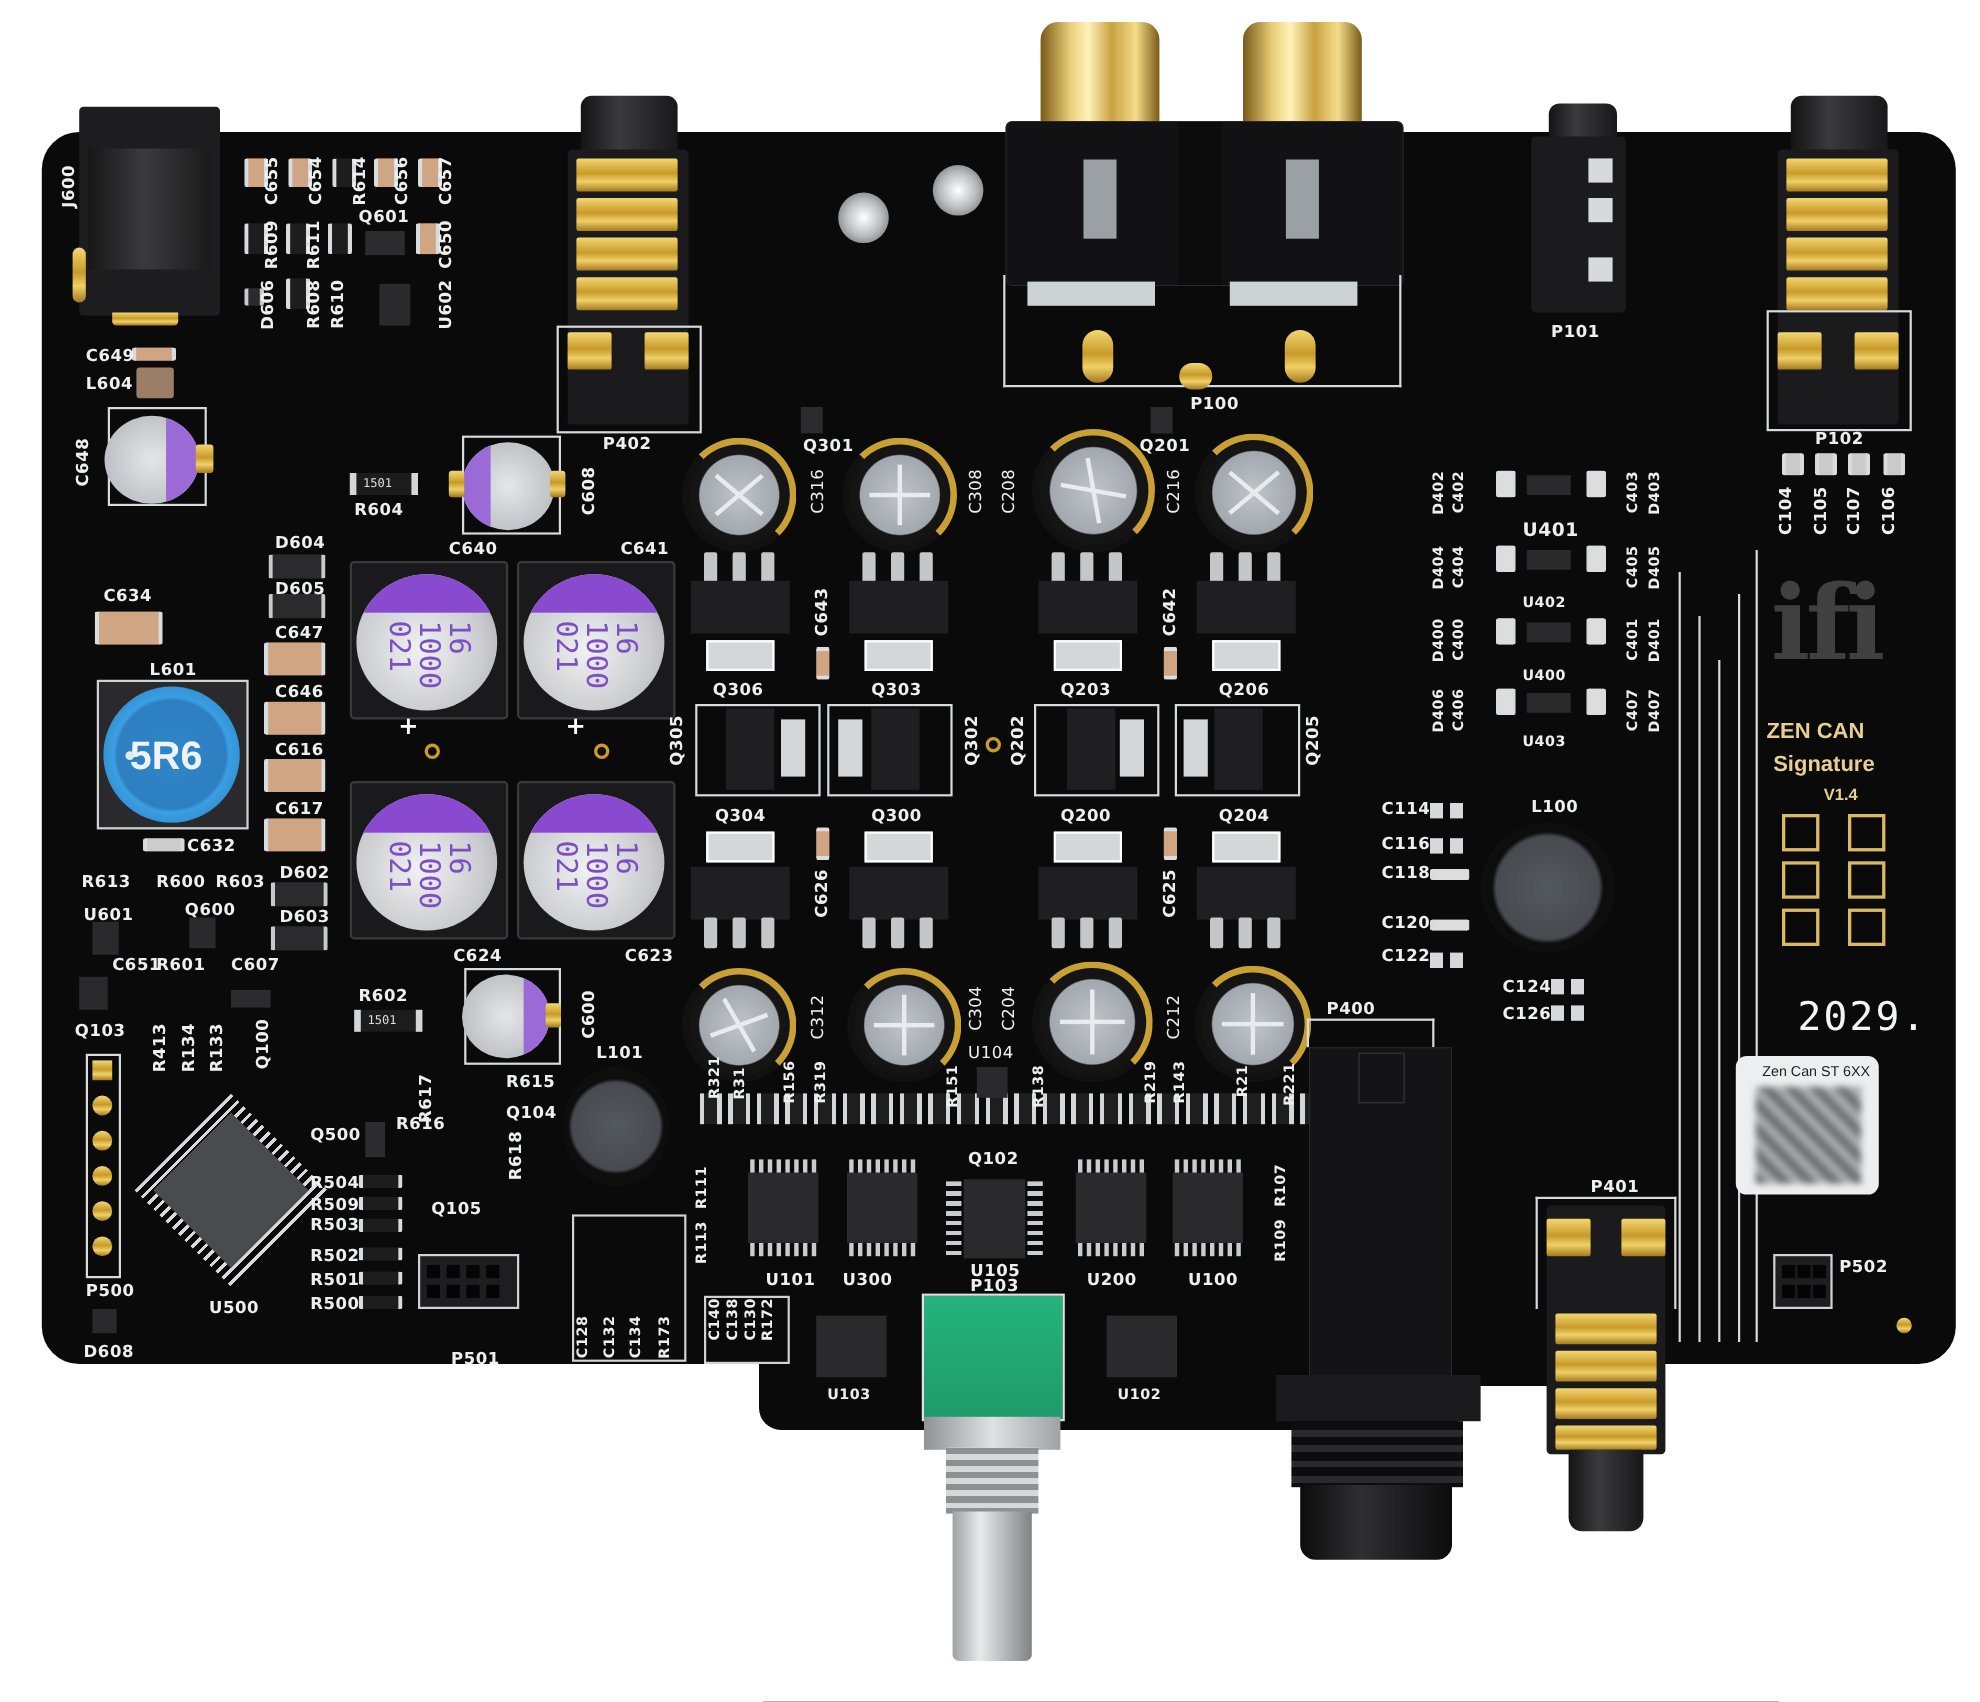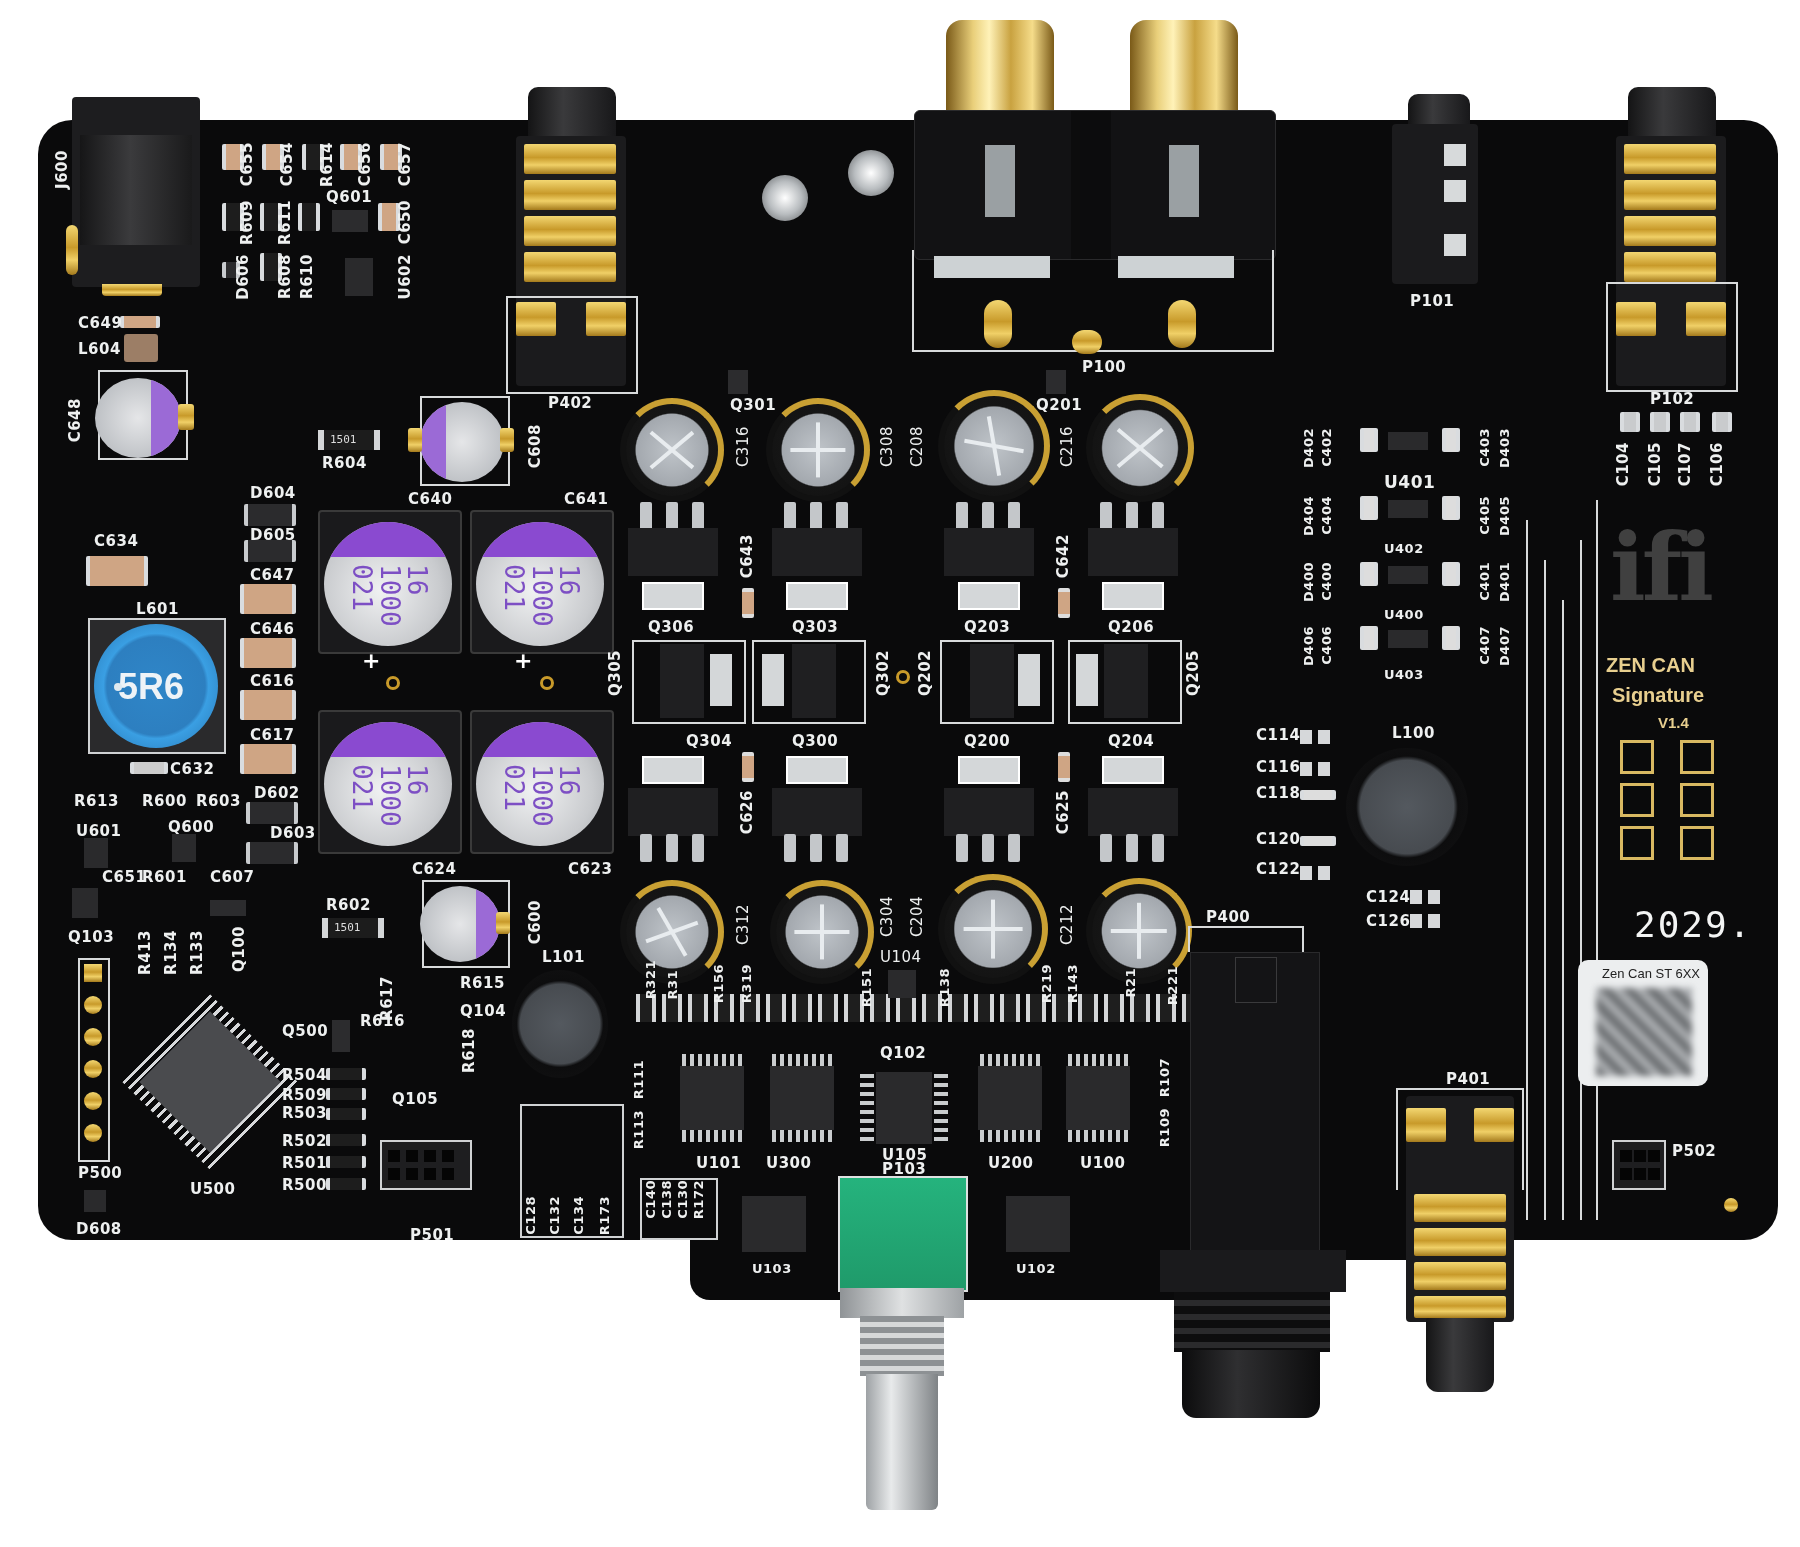--- a/index.html
+++ b/index.html
@@ -142,21 +142,21 @@
 <div class="silk" style="left:250px;top:568px;">C647</div>
 <div class="smd" style="left:240px;top:638px;width:48px;height:30px;"></div>
 <div class="silk" style="left:250px;top:622px;">C646</div>
 <div class="smd" style="left:240px;top:690px;width:48px;height:30px;"></div>
 <div class="silk" style="left:250px;top:674px;">C616</div>
 <div class="smd" style="left:240px;top:744px;width:48px;height:30px;"></div>
 <div class="silk" style="left:250px;top:728px;">C617</div>
 <div class="smd d" style="left:246px;top:802px;width:44px;height:22px;"></div>
 <div class="silk" style="left:254px;top:786px;">D602</div>
 <div class="smd d" style="left:246px;top:842px;width:44px;height:22px;"></div>
-<div class="silk" style="left:270px;top:826px;">D603</div>
+<div class="silk" style="left:254px;top:826px;">D603</div>
 
 <div class="cap-sq" style="left:318px;top:510px;width:140px;height:140px;">
   <div class="cap-top" style="left:4px;top:10px;width:128px;height:124px;">
     <div class="cap-purple"></div>
     <div class="cap-text" style="left:24px;top:42px;"><span>16</span> <span>1000</span> <span>021</span></div>
   </div>
 </div>
 <div class="silk" style="left:408px;top:492px;">C640</div>
 <div class="cap-sq" style="left:470px;top:510px;width:140px;height:140px;">
   <div class="cap-top" style="left:4px;top:10px;width:128px;height:124px;">
@@ -384,21 +384,21 @@
     <div class="leg" style="left:64px;top:0;width:12px;height:28px;"></div>
   <div class="body" style="left:0;top:26px;width:90px;height:48px;"></div>
   <div class="tab" style="left:14px;top:80px;width:58px;height:24px;"></div>
 </div>
 <div class="silk" style="left:1108px;top:620px;">Q206</div>
 
 <div class="silkbox" style="left:632px;top:640px;width:110px;height:80px;"></div>
 <div class="abs" style="left:660px;top:644px;width:44px;height:74px;background:#1f1f21;"></div>
 <div class="abs" style="left:710px;top:654px;width:22px;height:52px;background:#d4d7d9;"></div>
 <div class="silk v" style="left:608px;top:650px;">Q305</div>
-<div class="silk" style="left:686px;top:734px;">Q304</div>
+<div class="silk" style="left:650px;top:734px;">Q304</div>
 
 <div class="silkbox" style="left:752px;top:640px;width:110px;height:80px;"></div>
 <div class="abs" style="left:792px;top:644px;width:44px;height:74px;background:#1f1f21;"></div>
 <div class="abs" style="left:762px;top:654px;width:22px;height:52px;background:#d4d7d9;"></div>
 <div class="silk v" style="left:876px;top:650px;">Q302</div>
 <div class="silk" style="left:792px;top:734px;">Q300</div>
 <div class="via" style="left:896px;top:670px;"></div>
 
 <div class="silkbox" style="left:940px;top:640px;width:110px;height:80px;"></div>
 <div class="abs" style="left:970px;top:644px;width:44px;height:74px;background:#1f1f21;"></div>

